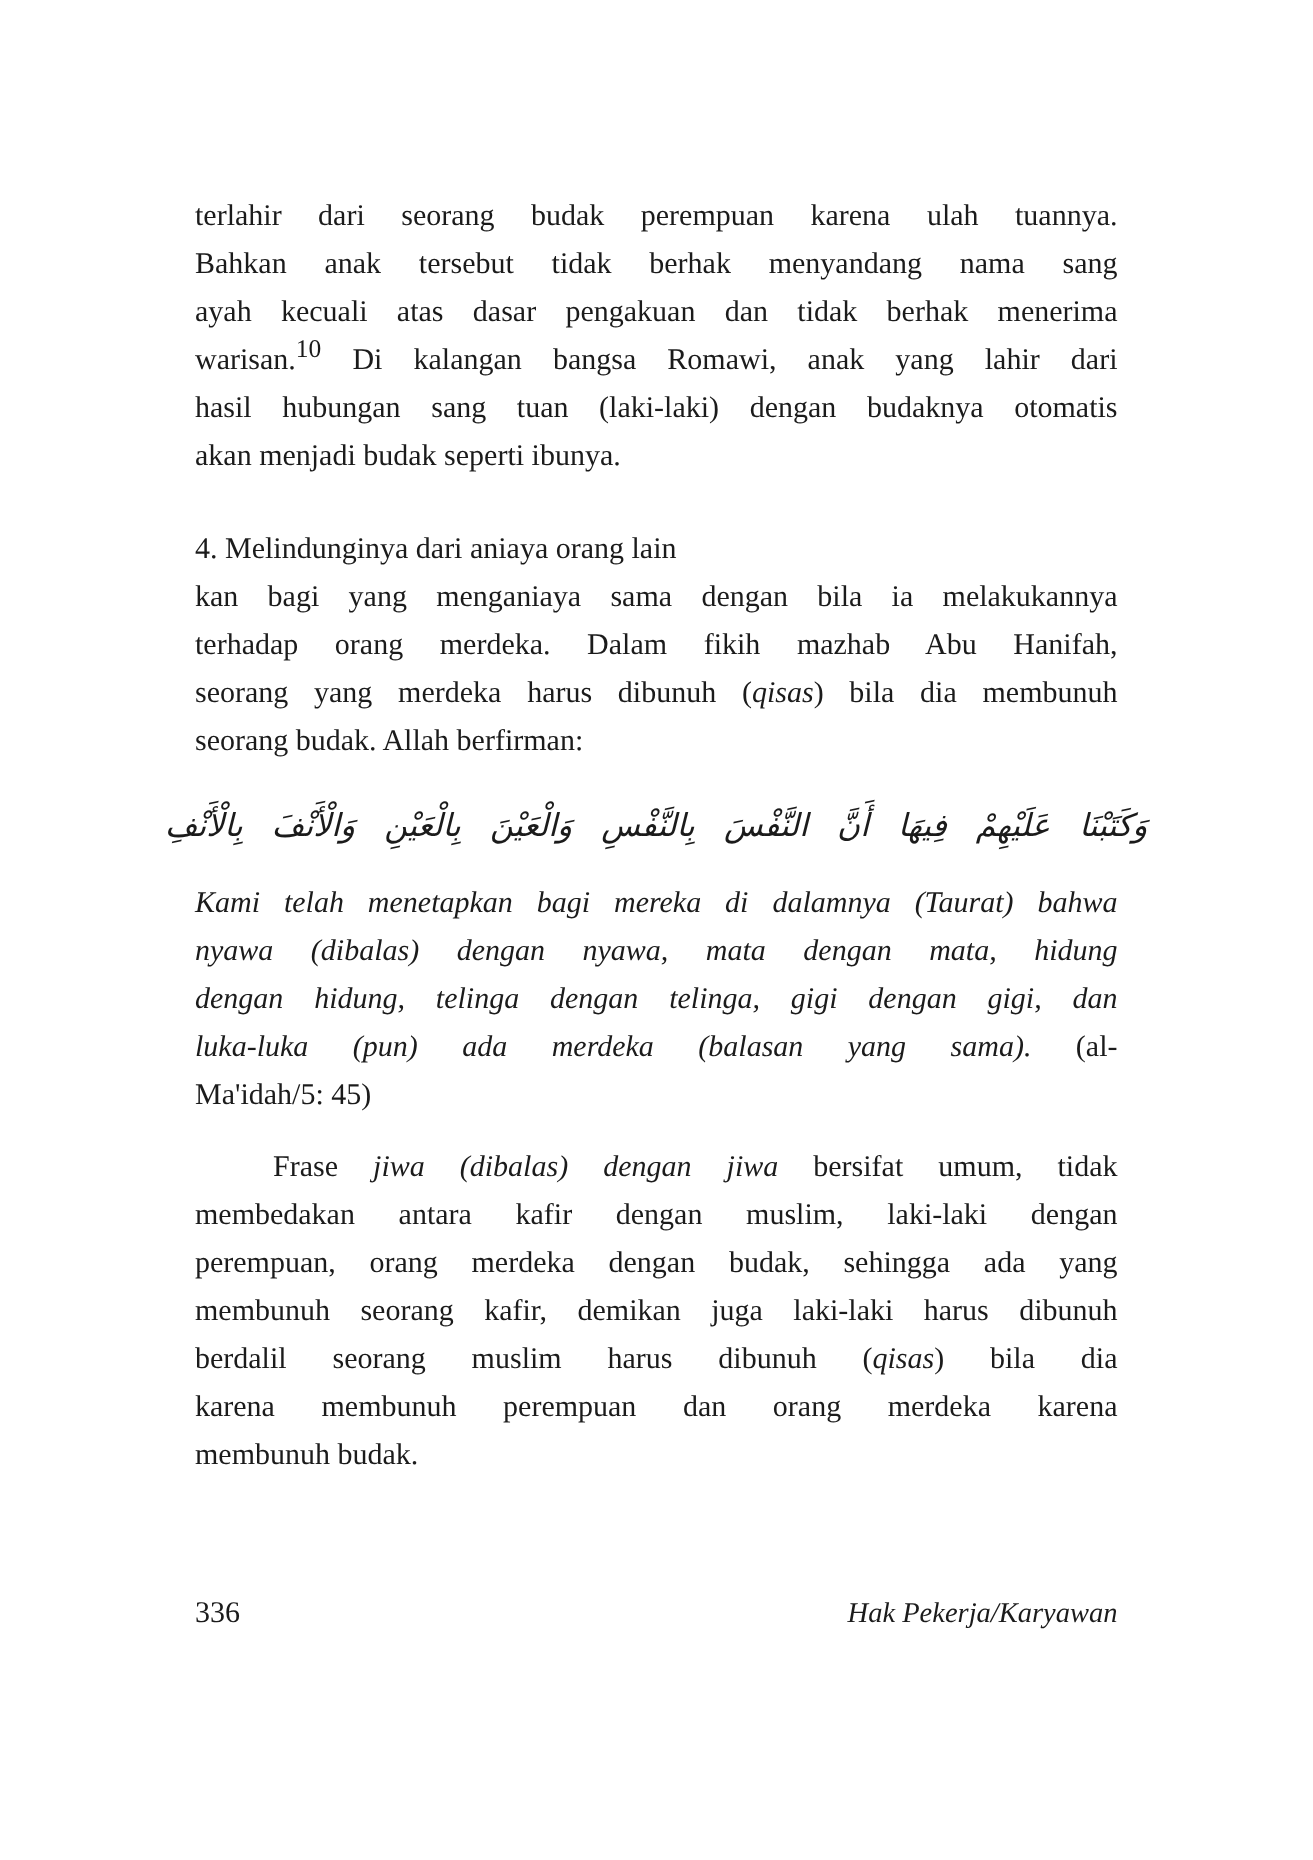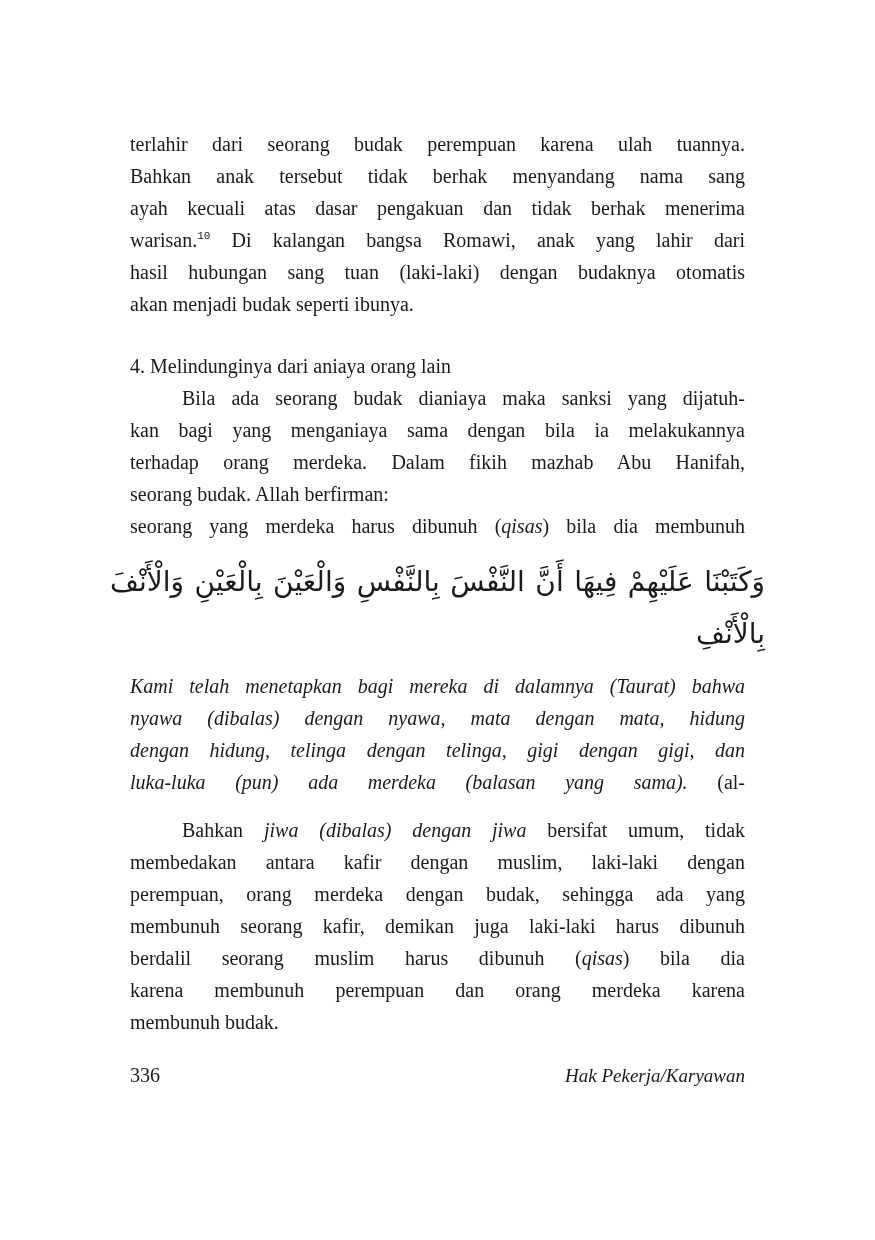--- a/index.html
+++ b/index.html
@@ -30,35 +30,35 @@
   .ln {
     text-align: justify;
     text-align-last: justify;
     white-space: normal;
   }
   .ln.last { text-align-last: left; }
   .ln.indent { text-indent: 52px; }
   .it { font-style: italic; }
   .rm { font-style: normal; }
   .sup {
-    font-size: 11px;
+    font-size: 17px;
     vertical-align: 8px;
     line-height: 0;
-    font-family: Liberation Mono, monospace;
   }
   
   .block.heading { margin-top: 30px; }
   .block.heading .ln { text-align-last: left; }
   
   .block.arabic {
     direction: rtl;
     font-family: "DejaVu Sans", sans-serif;
-    font-size: 28px;
+    font-size: 21px;
     line-height: 52px;
     margin: 14px -20px 10px -20px;
+    font-style: italic;
   }
   .block.arabic .ln { text-align-last: justify; }
   .block.arabic .ln.last { text-align-last: left; }
   
   .block.italic .ln { font-style: italic; }
   .block.translation { margin-bottom: 0; }
   
   .block.paragraph-gap { margin-top: 16px; }
   
   .page-footer {
@@ -88,37 +88,37 @@
         <div class="ln"><span>Bahkan anak tersebut tidak berhak menyandang nama sang</span></div>
         <div class="ln"><span>ayah kecuali atas dasar pengakuan dan tidak berhak menerima</span></div>
         <div class="ln"><span>warisan.</span><span class="sup">10</span><span> Di kalangan bangsa Romawi, anak yang lahir dari</span></div>
         <div class="ln"><span>hasil hubungan sang tuan (laki-laki) dengan budaknya otomatis</span></div>
         <div class="ln last"><span>akan menjadi budak seperti ibunya.</span></div>
       </div>
       <div class="block heading">
         <div class="ln last"><span>4. Melindunginya dari aniaya orang lain</span></div>
       </div>
       <div class="block paragraph">
-        <div class="ln indent"><span>Bila ada seorang budak dianiaya maka sanksi yang dijatuh-</span></div>
         <div class="ln"><span>kan bagi yang menganiaya sama dengan bila ia melakukannya</span></div>
         <div class="ln"><span>terhadap orang merdeka. Dalam fikih mazhab Abu Hanifah,</span></div>
+        <div class="ln"><span>seorang yang merdeka harus dibunuh (</span><span class="it">qisas</span><span>) bila dia membunuh</span></div>
         <div class="ln last"><span>seorang budak. Allah berfirman:</span></div>
-        <div class="ln"><span>seorang yang merdeka harus dibunuh (</span><span class="it">qisas</span><span>) bila dia membunuh</span></div>
       </div>
       <div class="block arabic">
         <div class="ln"><span>وَكَتَبْنَا عَلَيْهِمْ فِيهَا أَنَّ النَّفْسَ بِالنَّفْسِ وَالْعَيْنَ بِالْعَيْنِ وَالْأَنْفَ بِالْأَنْفِ</span></div>
       </div>
       <div class="block translation italic">
         <div class="ln"><span>Kami telah menetapkan bagi mereka di dalamnya (Taurat) bahwa</span></div>
         <div class="ln"><span>nyawa (dibalas) dengan nyawa, mata dengan mata, hidung</span></div>
         <div class="ln"><span>dengan hidung, telinga dengan telinga, gigi dengan gigi, dan</span></div>
         <div class="ln"><span>luka-luka (pun) ada merdeka (balasan yang sama). </span><span class="rm">(al-</span></div>
+        <div class="ln last"><span class="rm">Ma'idah/5: 45)</span></div>
       </div>
       <div class="block paragraph paragraph-gap">
-        <div class="ln indent"><span>Bahkan </span><span class="it">jiwa (dibalas) dengan jiwa</span><span> bersifat umum, tidak</span></div>
+        <div class="ln indent"><span>Frase </span><span class="it">jiwa (dibalas) dengan jiwa</span><span> bersifat umum, tidak</span></div>
         <div class="ln"><span>membedakan antara kafir dengan muslim, laki-laki dengan</span></div>
         <div class="ln"><span>perempuan, orang merdeka dengan budak, sehingga ada yang</span></div>
         <div class="ln"><span>membunuh seorang kafir, demikan juga laki-laki harus dibunuh</span></div>
         <div class="ln"><span>berdalil seorang muslim harus dibunuh (</span><span class="it">qisas</span><span>) bila dia</span></div>
         <div class="ln"><span>karena membunuh perempuan dan orang merdeka karena</span></div>
         <div class="ln last"><span>membunuh budak.</span></div>
       </div>
     </main>
   <footer class="page-footer">
     <span class="pagenum">336</span>

